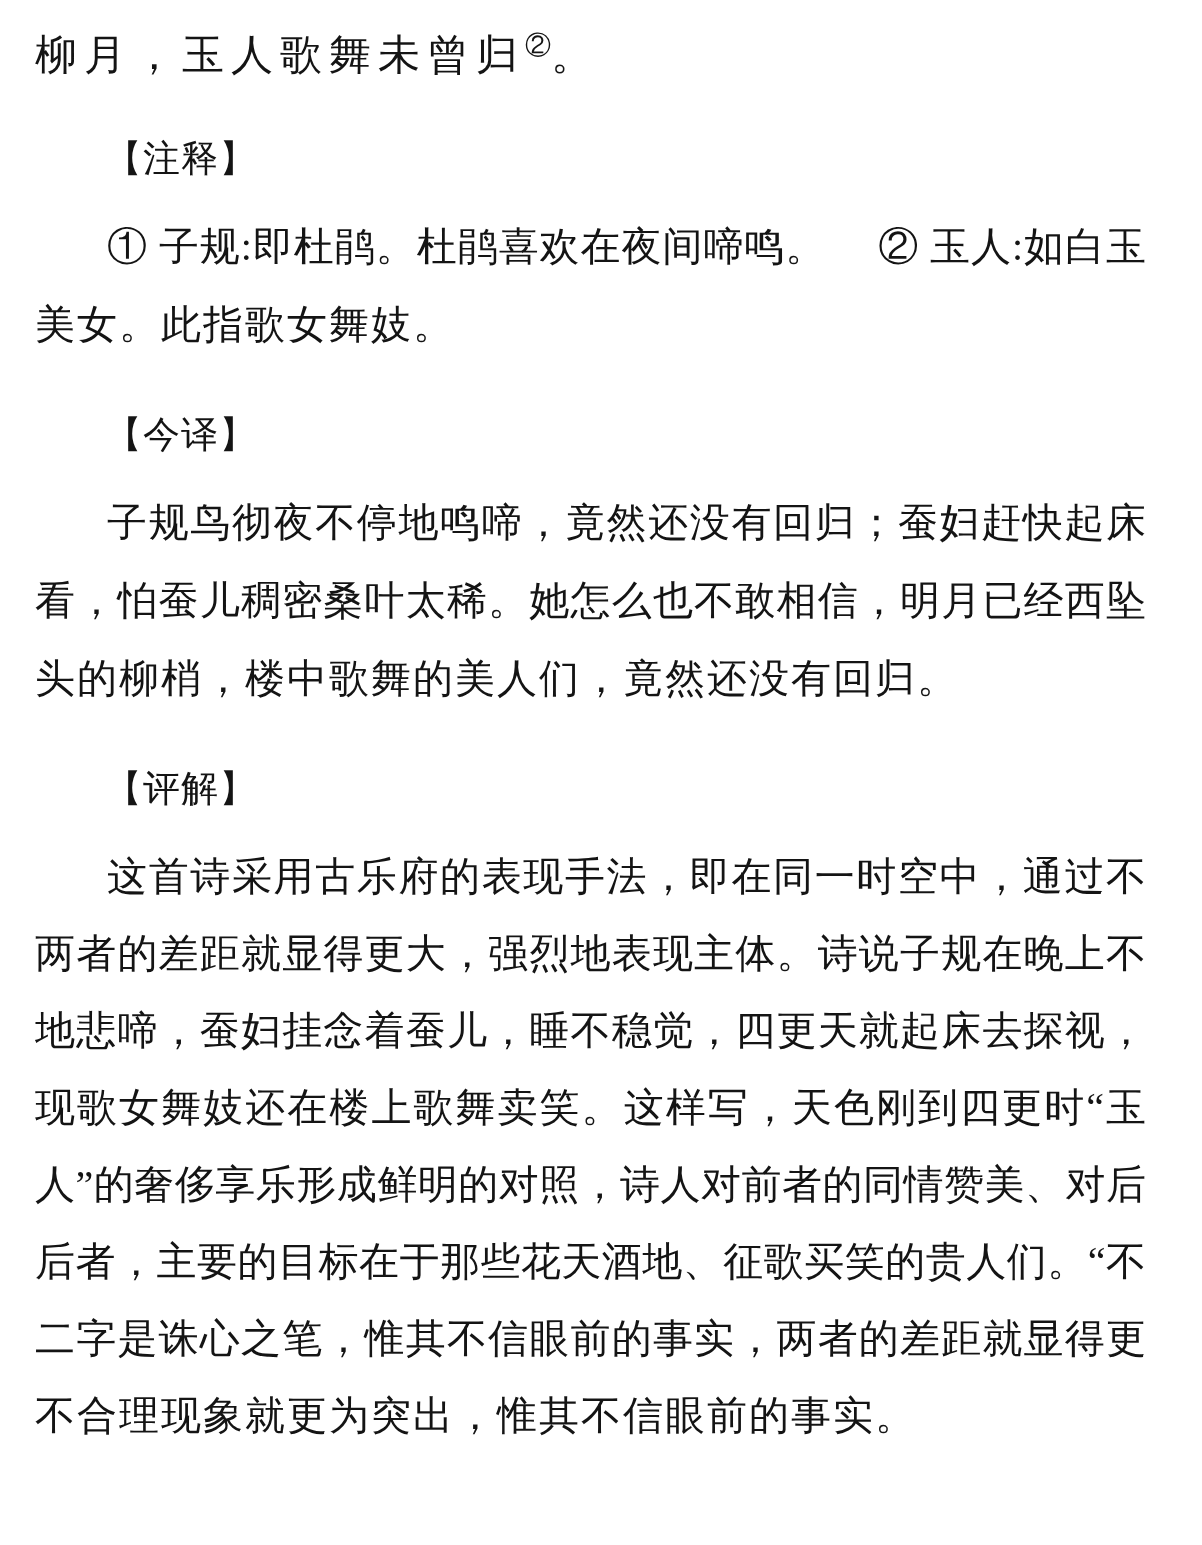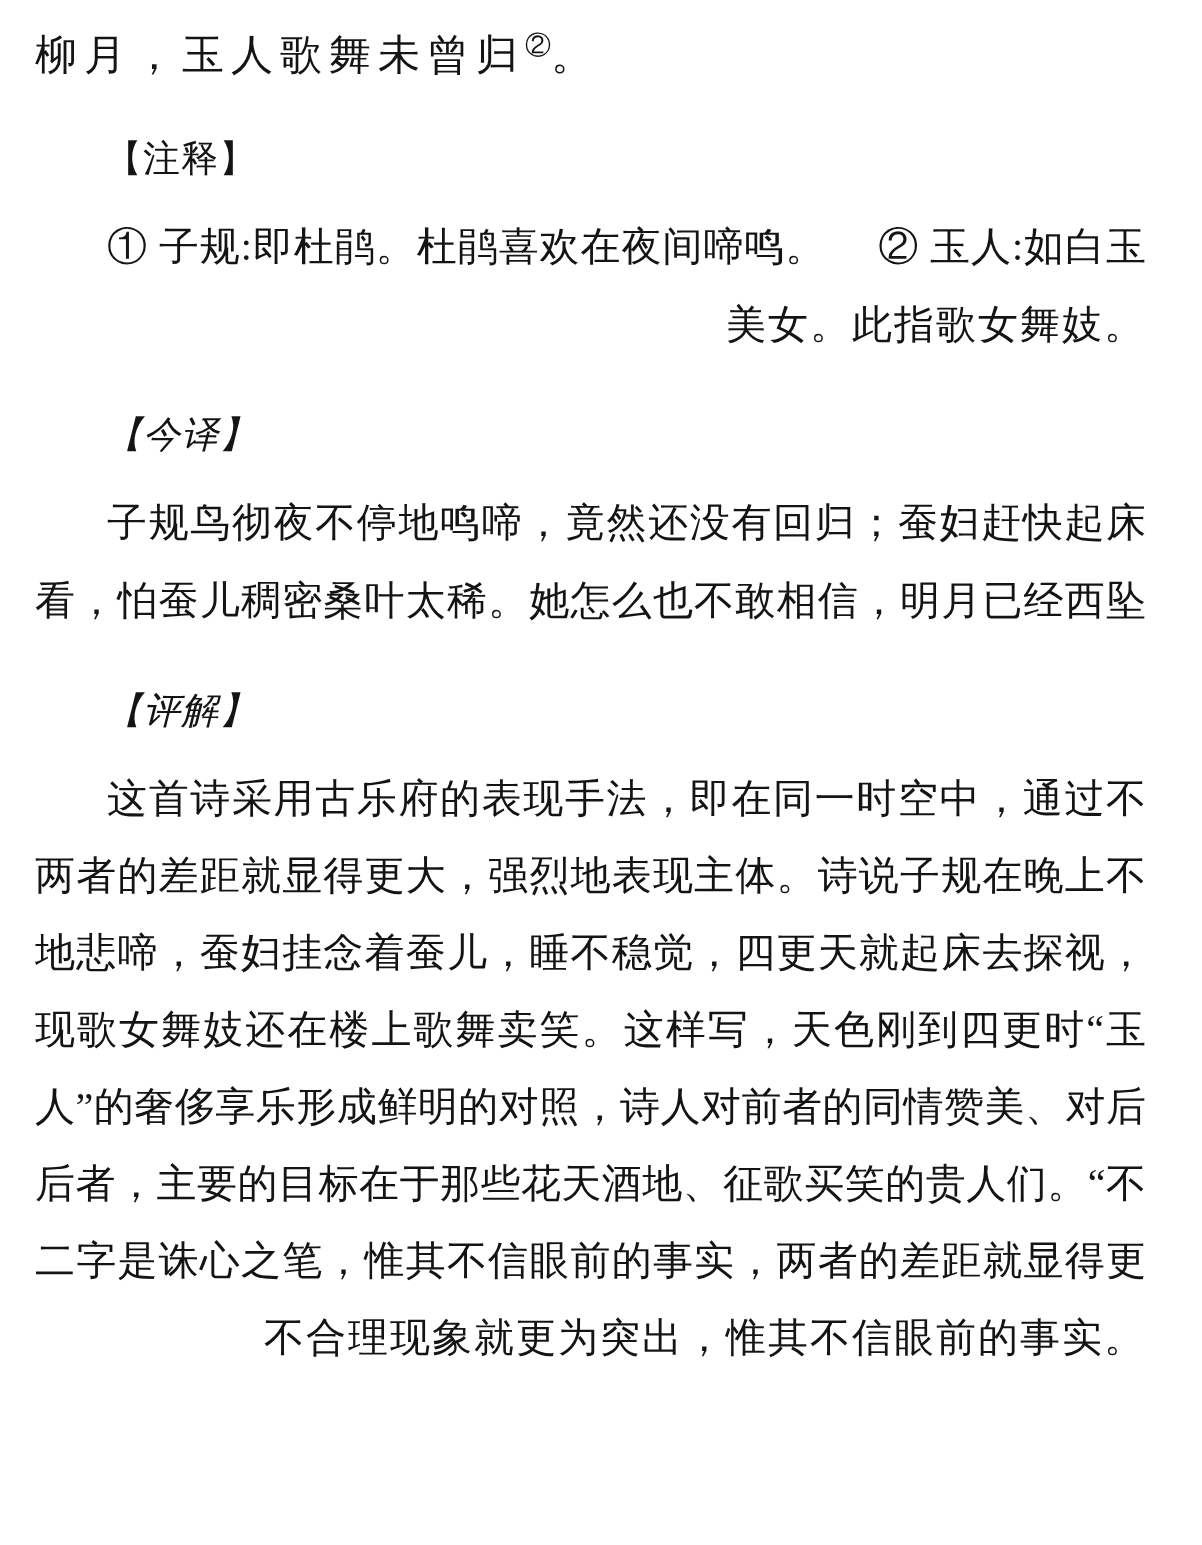--- a/index.html
+++ b/index.html
@@ -34,57 +34,58 @@
     vertical-align: super;
     line-height: 0;
   }
   
   .section-header {
     font-size: 37px;
     line-height: 54px;
     margin: 40px 0 0 70px;
     letter-spacing: 1px;
   }
-  .section-header.gap-lg { margin-top: 44px; font-style: italic; }
+  .section-header.gap-lg { margin-top: 44px; }
   
   .para { margin-top: 22px; }
   .line {
     font-size: 40px;
     line-height: 78px;
     height: 78px;
     overflow: hidden;
     white-space: nowrap;
   }
   .para.tight .line { line-height: 77px; height: 77px; }
   .jline {
     text-align: justify;
     text-align-last: justify;
     text-justify: inter-character;
     white-space: normal;
   }
-  .sline { text-align: right; letter-spacing: 2px; }
+  .sline { text-align: left; letter-spacing: 2px; }
   .indent { text-indent: 72px; }
 </style>
 </head>
 <body>
 
 <div class="page">
 
   <div class="poem-line"><span>柳月，玉人歌舞未曾归</span><sup>②</sup><span>。</span></div>
 
   <div class="section-header">【注释】</div>
   <div class="para">
     <div class="line jline indent">① 子规:即杜鹃。杜鹃喜欢在夜间啼鸣。　 ② 玉人:如白玉一样皎洁的</div>
     <div class="line sline">美女。此指歌女舞妓。</div>
   </div>
 
   <div class="section-header gap-lg">【今译】</div>
   <div class="para">
     <div class="line jline indent">子规鸟彻夜不停地鸣啼，竟然还没有回归；蚕妇赶快起床探</div>
     <div class="line jline">看，怕蚕儿稠密桑叶太稀。她怎么也不敢相信，明月已经西坠到楼</div>
+    <div class="line sline">头的柳梢，楼中歌舞的美人们，竟然还没有回归。</div>
   </div>
 
   <div class="section-header gap-lg">【评解】</div>
   <div class="para tight">
     <div class="line jline indent">这首诗采用古乐府的表现手法，即在同一时空中，通过不同的</div>
     <div class="line jline">两者的差距就显得更大，强烈地表现主体。诗说子规在晚上不停</div>
     <div class="line jline">地悲啼，蚕妇挂念着蚕儿，睡不稳觉，四更天就起床去探视，但却发</div>
     <div class="line jline">现歌女舞妓还在楼上歌舞卖笑。这样写，天色刚到四更时“玉</div>
     <div class="line jline">人”的奢侈享乐形成鲜明的对照，诗人对前者的同情赞美、对后者</div>
     <div class="line jline">后者，主要的目标在于那些花天酒地、征歌买笑的贵人们。“不信”</div>

